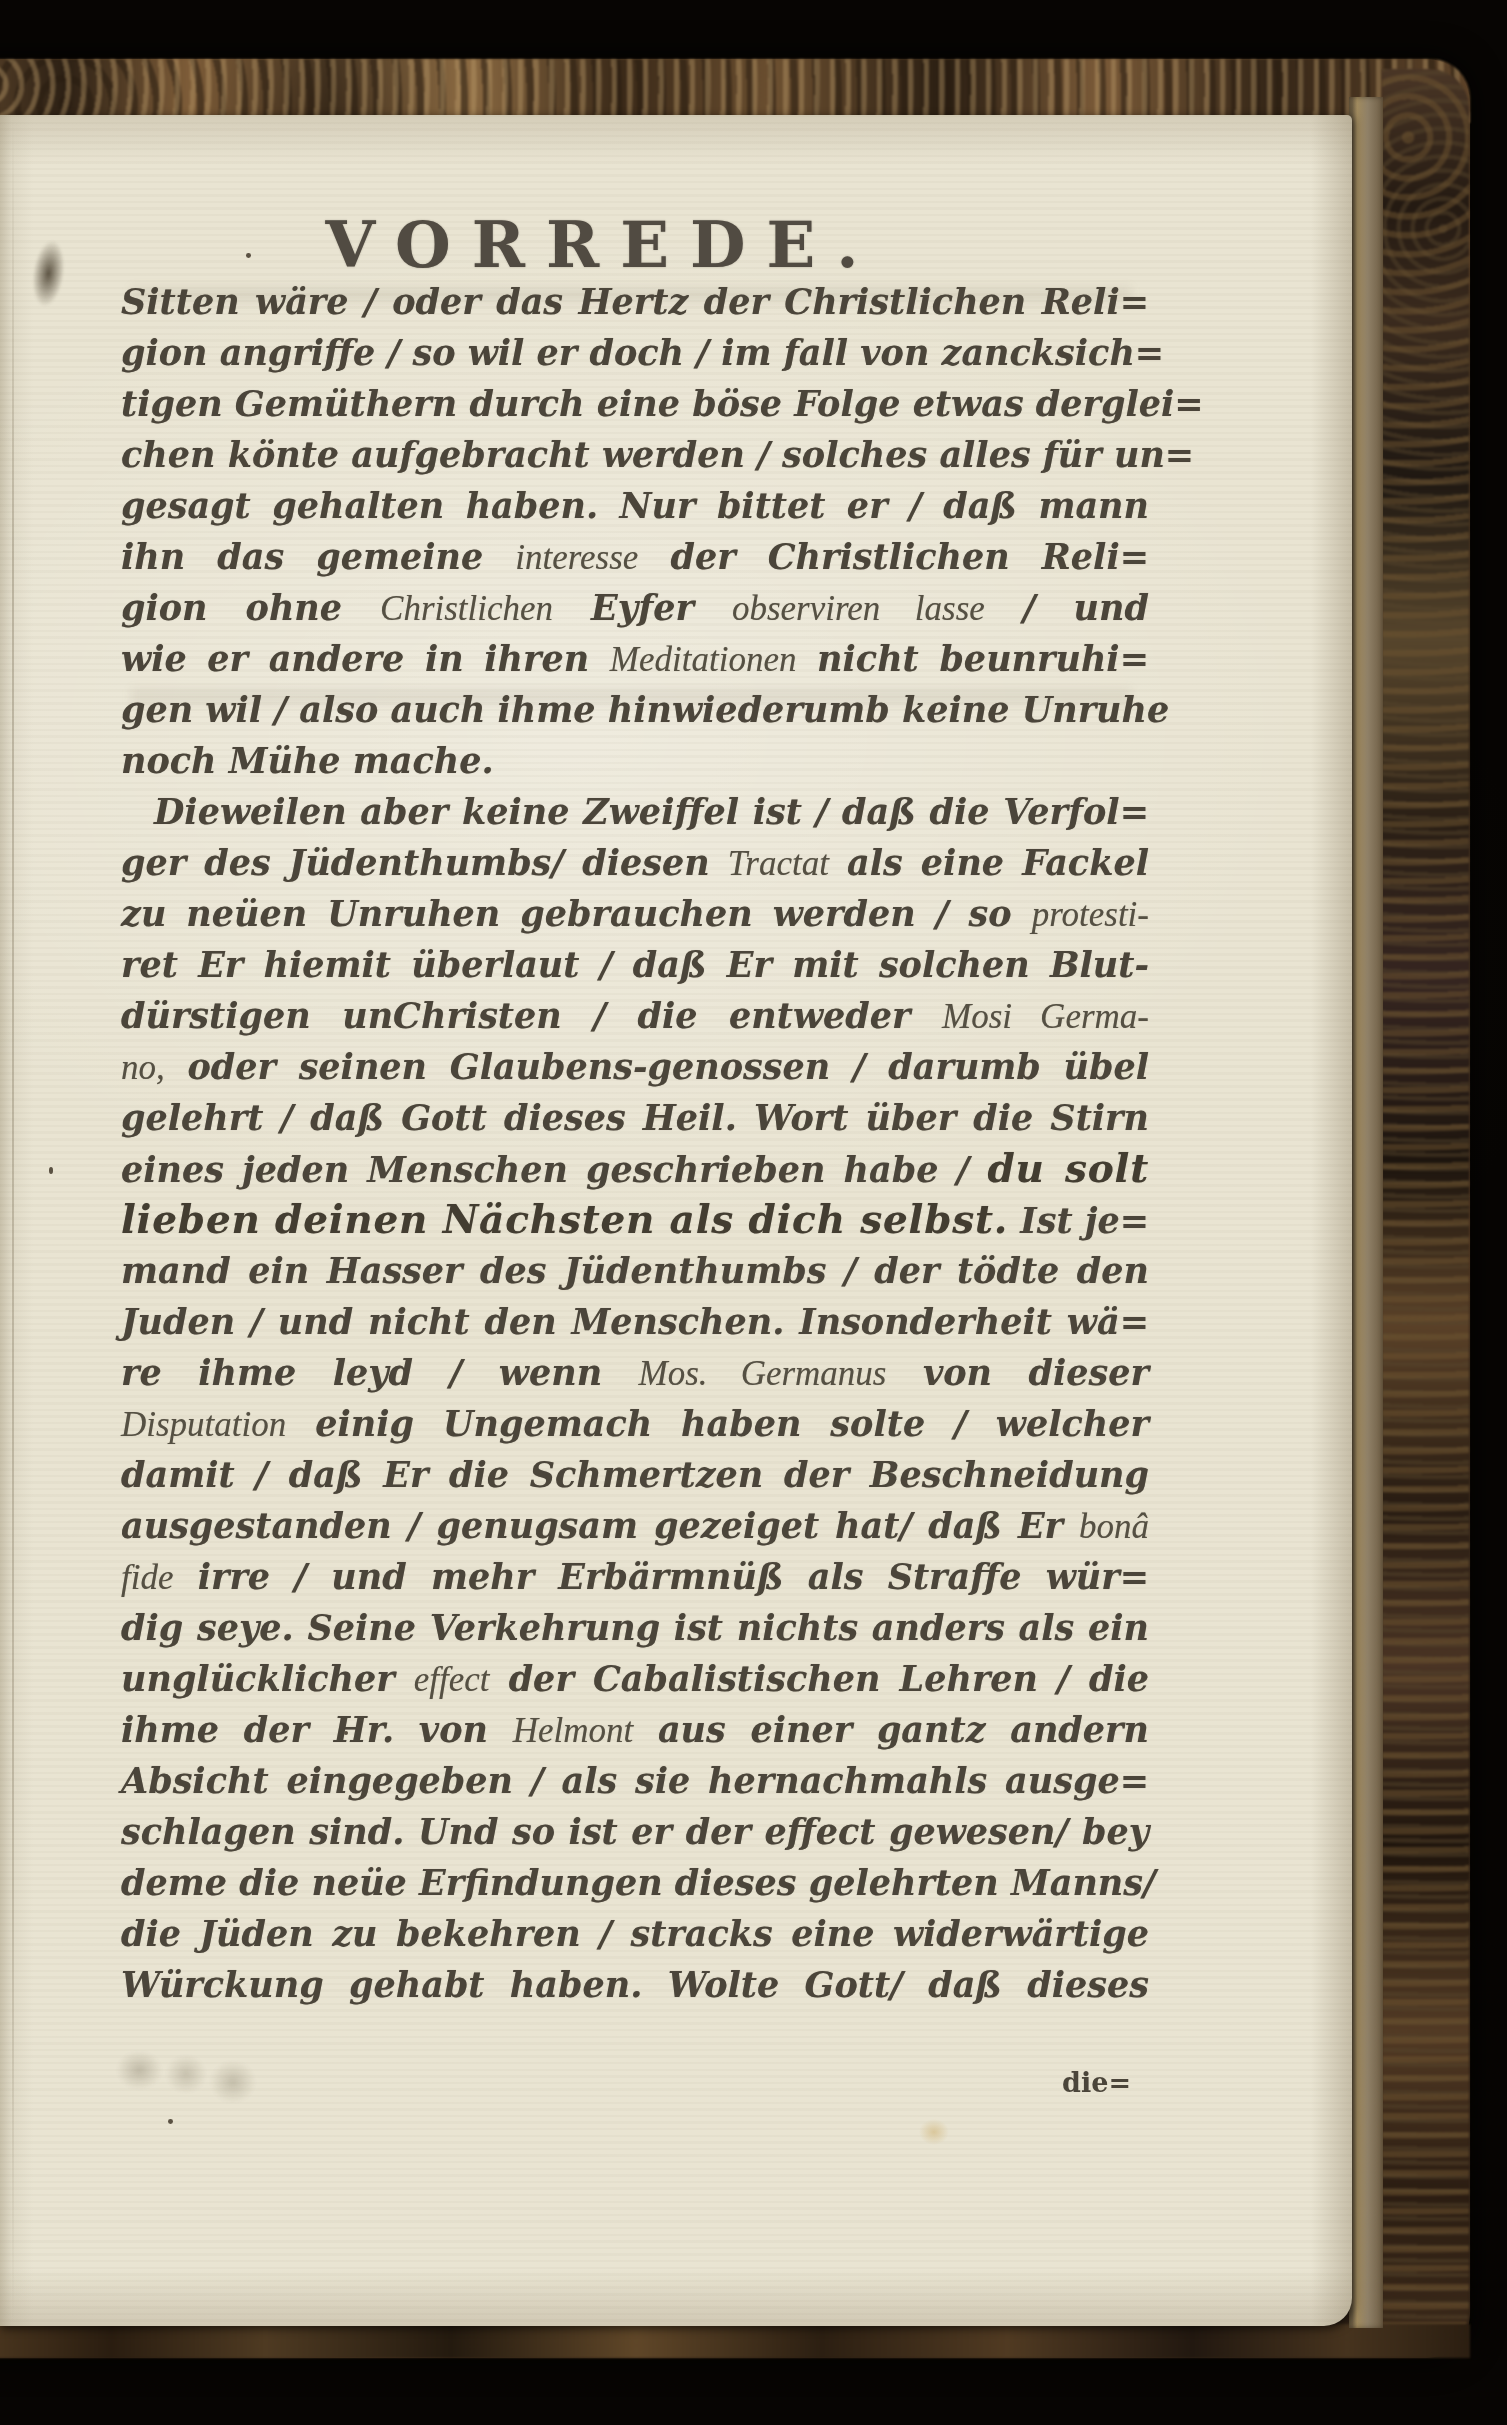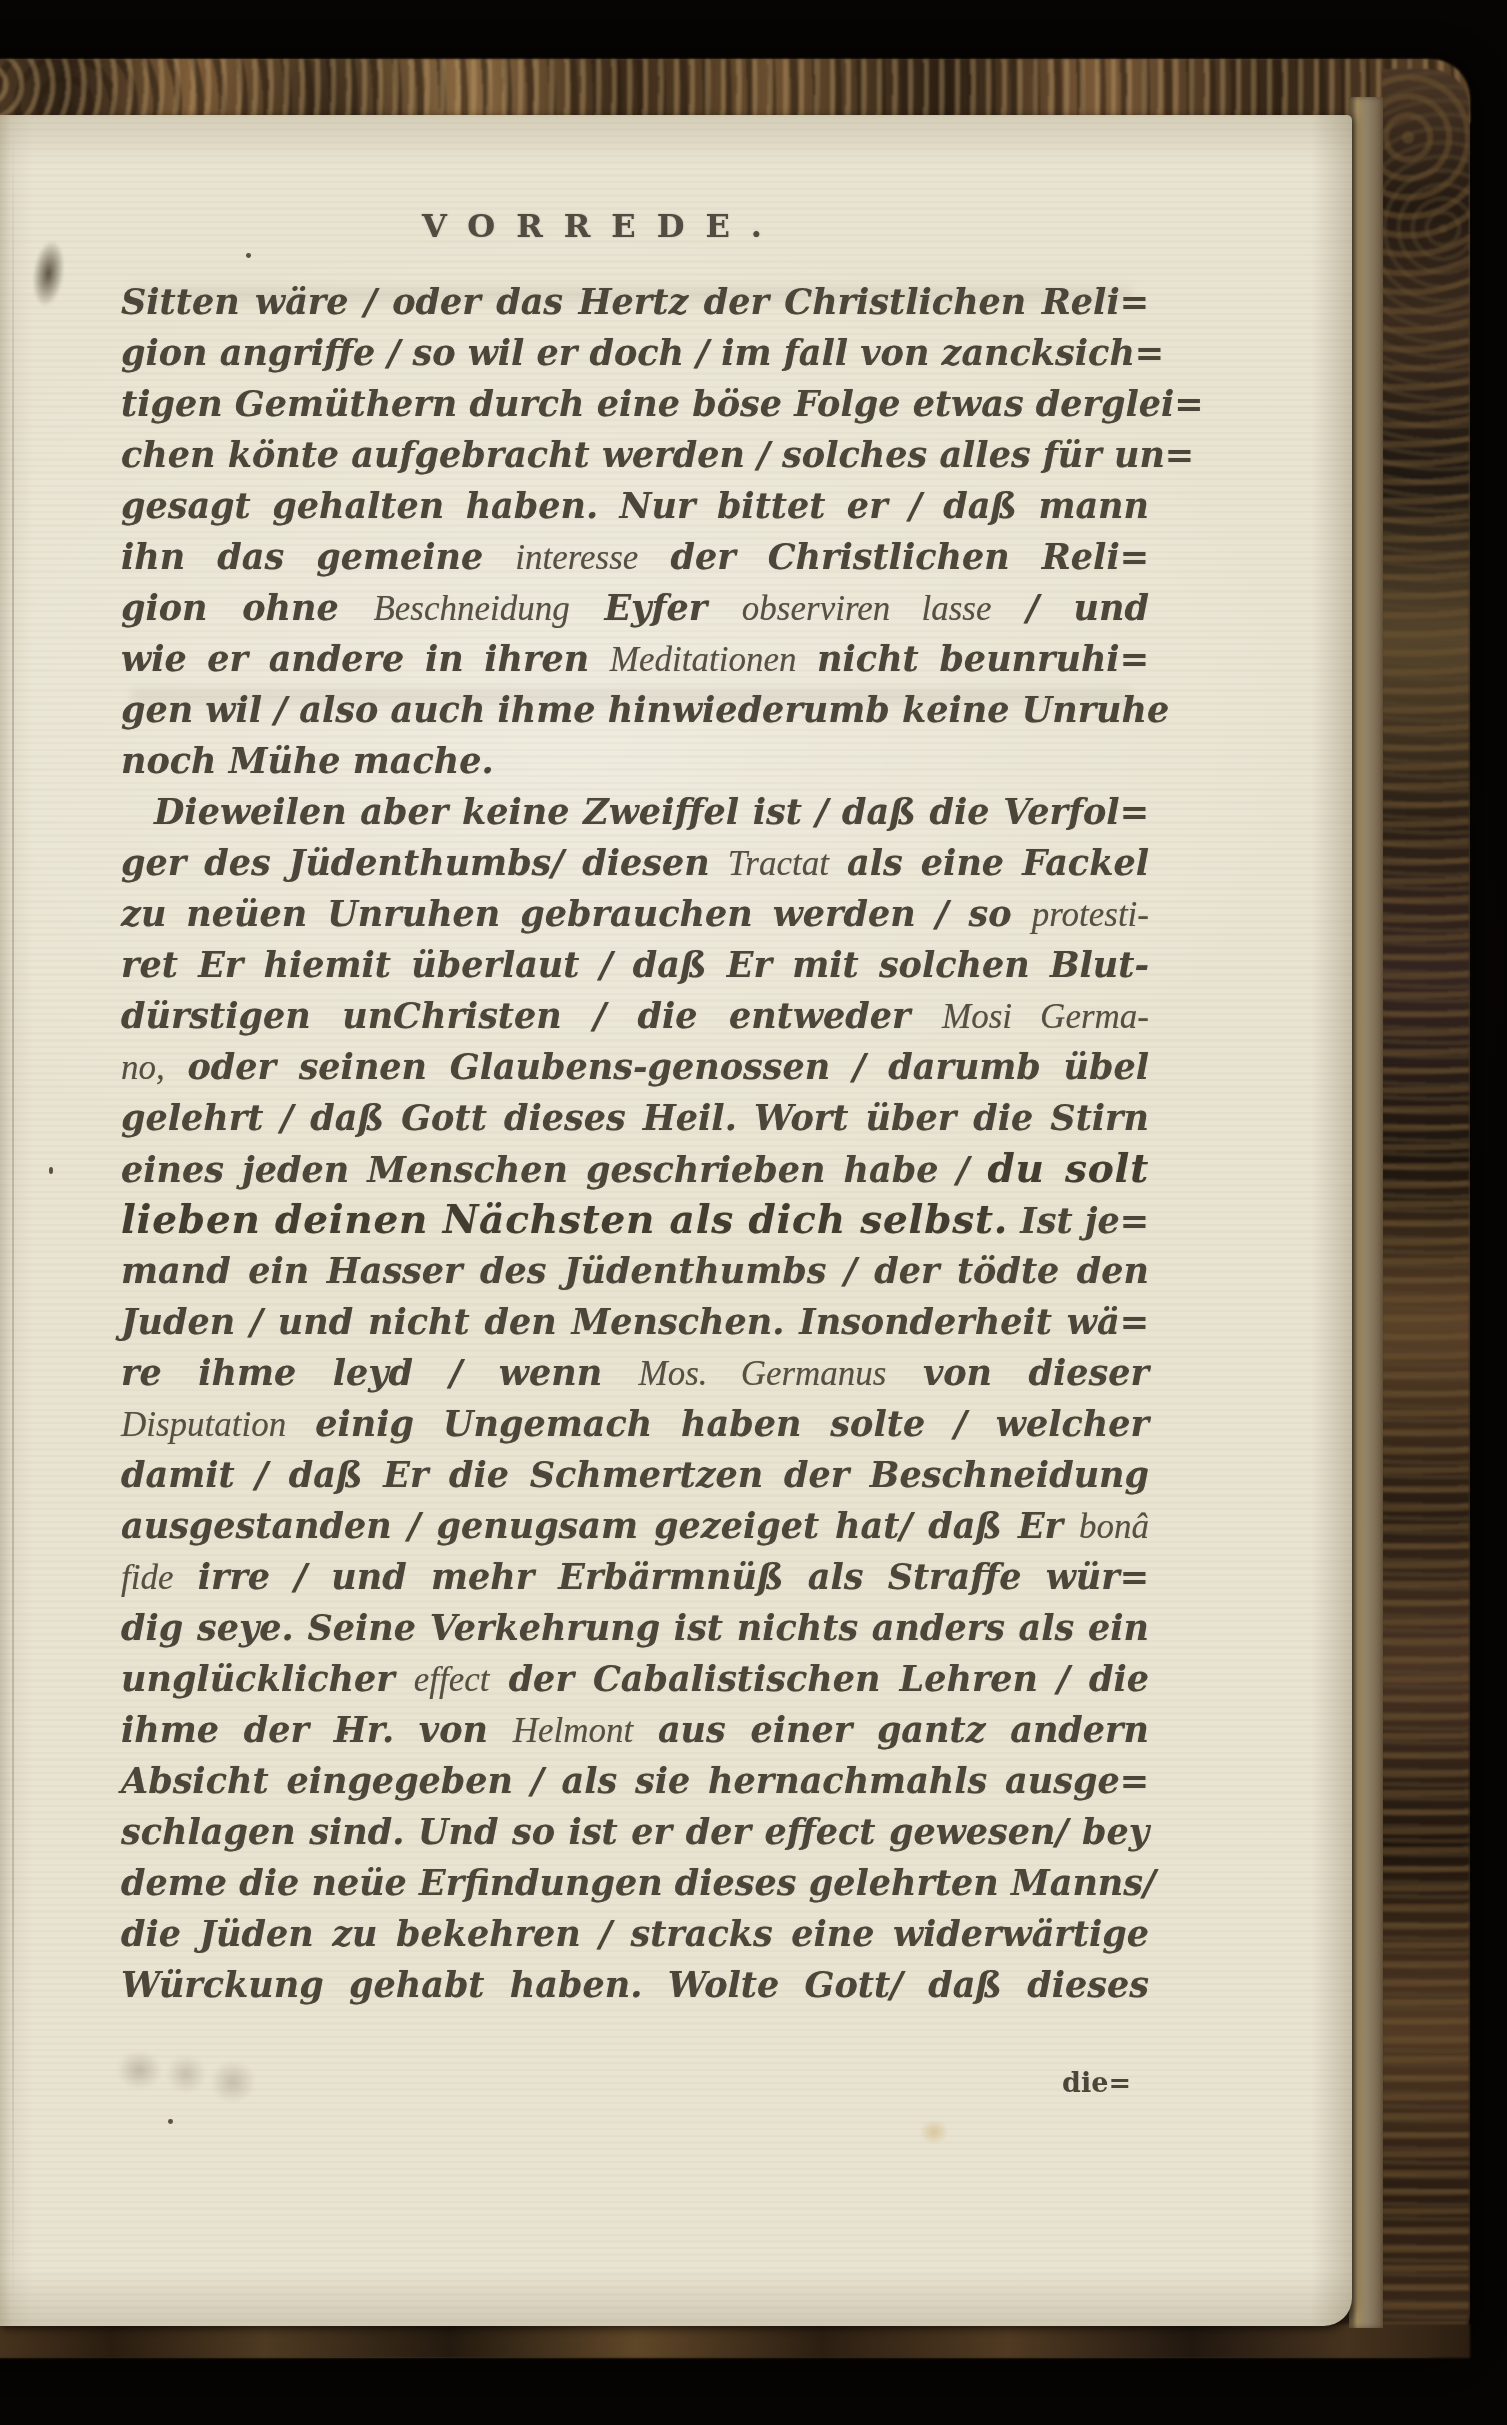--- a/index.html
+++ b/index.html
@@ -79,21 +79,21 @@
       linear-gradient(270deg, rgba(140,126,98,.38) 0, transparent 41px),
       linear-gradient(0deg, rgba(150,136,108,.3) 0, transparent 57px),
       linear-gradient(180deg, rgba(150,136,108,.25) 0, transparent 49px),
       #e9e4d2;
     box-shadow:1.6px 2.5px 8.2px rgba(0,0,0,.55);
     color:#4b453a;
   }
   
   .heading{
     position:absolute;top:92px;left:0;width:1205px;margin:0;
-    text-align:center;font-size:32px;font-weight:bold;
+    text-align:center;font-size:64px;font-weight:bold;
     letter-spacing:21px;color:#514b42;
     text-shadow:0 0 1.6px rgba(80,72,60,.45);
   }
   
   .text-block{
     position:absolute;left:121px;top:161px;width:1028px;
     font-size:35px;color:#4b453a;
     text-shadow:0 0 0.8px rgba(70,62,50,.4);
     font-style:italic;
   }
@@ -152,21 +152,21 @@
 
     <h1 class="heading">VORREDE.</h1>
 
     <div class="text-block">
         <div class="line"><span class="fr">Sitten wäre / oder das Hertz der Christlichen Reli=</span></div>
         <div class="line"><span class="fr">gion angriffe / so wil er doch / im fall von zancksich=</span></div>
         <div class="line"><span class="fr">tigen Gemüthern durch eine böse Folge etwas derglei=</span></div>
         <div class="line"><span class="fr">chen könte aufgebracht werden / solches alles für un=</span></div>
         <div class="line"><span class="fr">gesagt gehalten haben. Nur bittet er / daß mann</span></div>
         <div class="line"><span class="fr">ihn das gemeine </span><span class="an">interesse</span><span class="fr"> der Christlichen Reli=</span></div>
-        <div class="line"><span class="fr">gion ohne </span><span class="an">Beschneidung</span><span class="fr"> Eyfer </span><span class="an">observiren lasse</span><span class="fr"> / und</span></div>
+        <div class="line"><span class="fr">gion ohne </span><span class="an">Christlichen</span><span class="fr"> Eyfer </span><span class="an">observiren lasse</span><span class="fr"> / und</span></div>
         <div class="line"><span class="fr">wie er andere in ihren </span><span class="an">Meditationen</span><span class="fr"> nicht beunruhi=</span></div>
         <div class="line"><span class="fr">gen wil / also auch ihme hinwiederumb keine Unruhe</span></div>
         <div class="line no-just"><span class="fr">noch Mühe mache.</span></div>
         <div class="line indent"><span class="fr">Dieweilen aber keine Zweiffel ist / daß die Verfol=</span></div>
         <div class="line"><span class="fr">ger des Jüdenthumbs/ diesen </span><span class="an">Tractat</span><span class="fr"> als eine Fackel</span></div>
         <div class="line"><span class="fr">zu neüen Unruhen gebrauchen werden / so </span><span class="an">protesti-</span></div>
         <div class="line"><span class="fr">ret Er hiemit überlaut / daß Er mit solchen Blut-</span></div>
         <div class="line"><span class="fr">dürstigen unChristen / die entweder </span><span class="an">Mosi Germa-</span></div>
         <div class="line"><span class="an">no,</span><span class="fr"> oder seinen Glaubens-genossen / darumb übel</span></div>
         <div class="line"><span class="fr">gelehrt / daß Gott dieses Heil. Wort über die Stirn</span></div>

